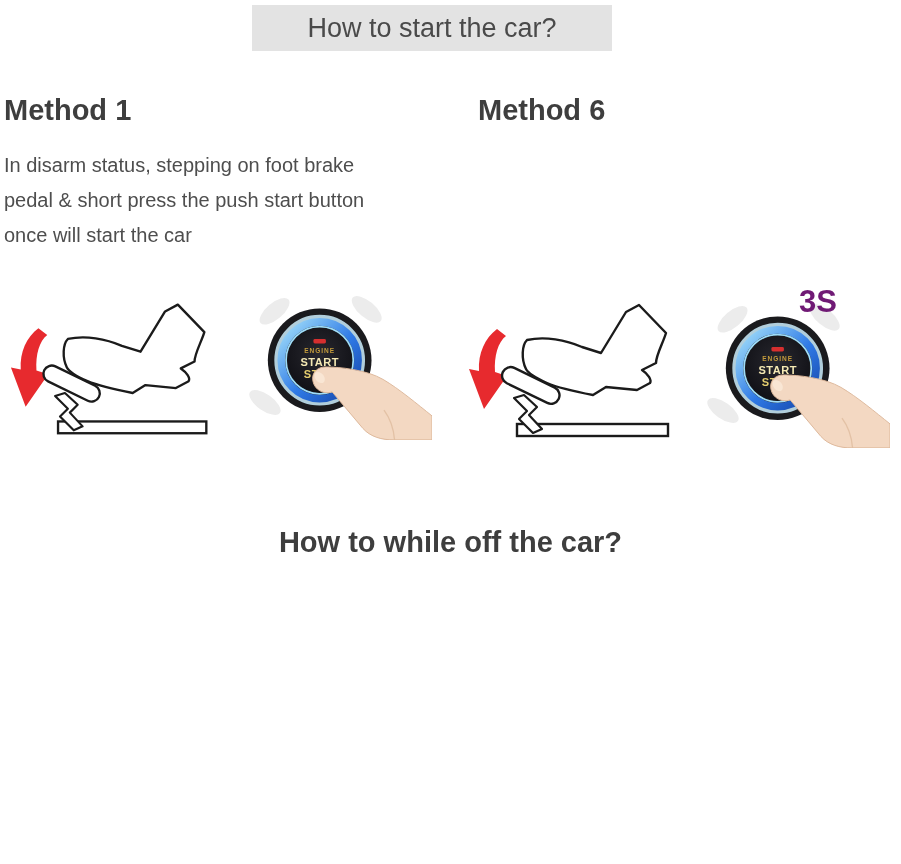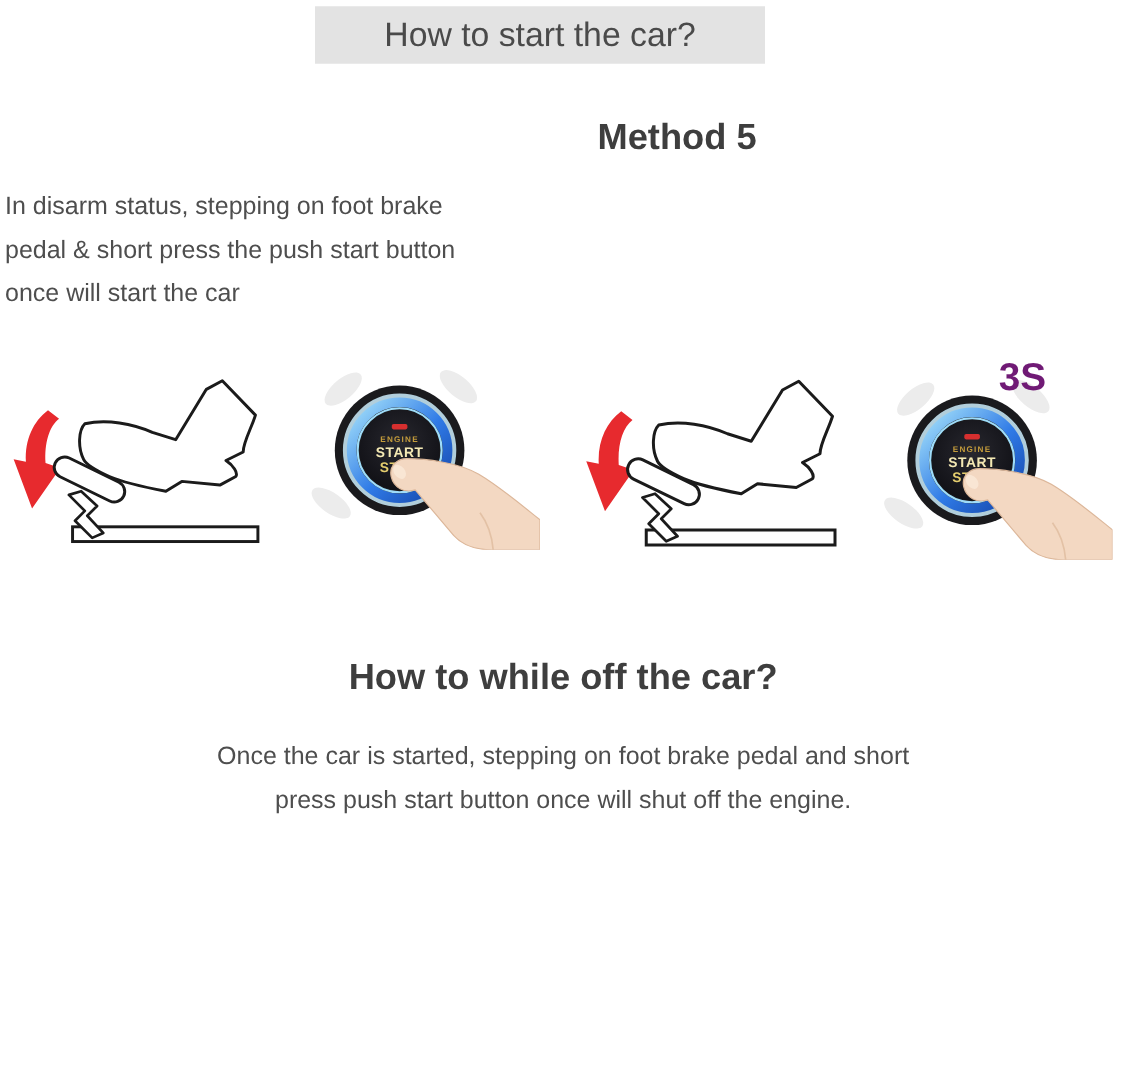--- a/index.html
+++ b/index.html
@@ -108,43 +108,42 @@
                  C136,152 148,155 160,155 L200,155 L200,130 C185,118 166,102 149,92
                  C132,82 104,79 89,79 Z" fill="#f3d8c2" stroke="#dcb79a" stroke-width="1"></path>
         <ellipse cx="83" cy="90" rx="4.5" ry="6.5" transform="rotate(-38 83 90)" fill="#f9e6d4"></ellipse>
         <path d="M150,124 C156,132 160,143 161,155" fill="none" stroke="#dfbb9e" stroke-width="1.4" opacity="0.8"></path>
       </symbol>
     </defs>
   </svg>
 
   <div class="title-bar">How to start the car?</div>
 
+  <div class="method-heading" id="m1h">Method 1</div>
   <div class="method-body" id="m1b">In disarm status, stepping on foot brake
 pedal &amp; short press the push start button
 once will start the car</div>
 
-  <div class="method-heading" id="m2h">Method 5</div>
+  <div class="method-heading" id="m2h">Method 6</div>
 
   <svg class="illu" id="pedal1" viewBox="0 0 230 166">
       <use href="#sym-pedal"></use>
     </svg>
   <svg class="illu" id="btn1" viewBox="0 0 200 155">
       <use href="#sym-btn-lit"></use>
     </svg>
   <svg class="illu" id="pedal2" viewBox="0 0 230 166">
       <use href="#sym-pedal"></use>
     </svg>
   <svg class="illu" id="btn2" viewBox="0 0 200 155">
       <use href="#sym-btn-lit"></use>
     </svg>
   <div class="duration">3S</div>
 
   <div class="shut-title">How to while off the car?</div>
-  <div class="shut-body">Once the car is started, stepping on foot brake pedal and short
-press push start button once will shut off the engine.</div>
 
   <svg class="illu" id="pedal3" viewBox="0 0 230 166">
       <use href="#sym-pedal"></use>
     </svg>
   <svg class="illu" id="btn3" viewBox="0 0 200 155">
       <use href="#sym-btn-off"></use>
     </svg>
 
 </div>
 

